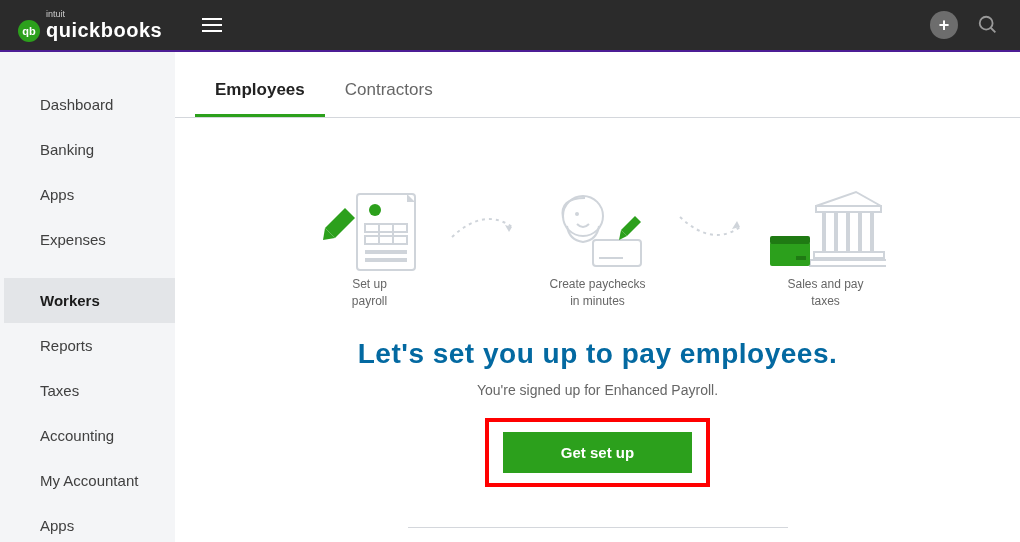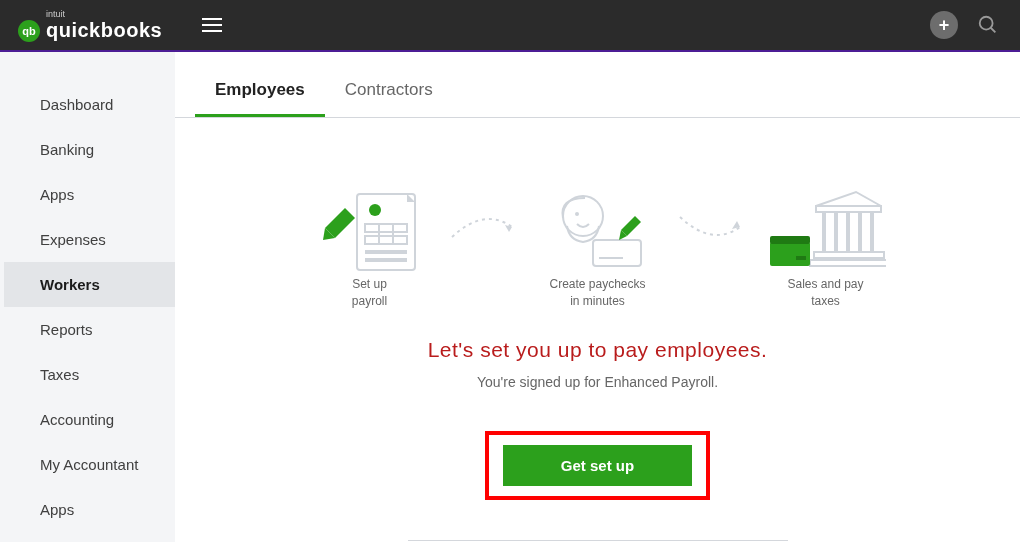--- a/index.html
+++ b/index.html
@@ -36,37 +36,37 @@
   .search-icon svg { stroke:#9a9a9a; }
 
   .body-row { display:flex; height: calc(542px - 50px); background:#f4f5f7; border-top:2px solid #4c1d95; }
   .sidebar { width:175px; padding-top:30px; }
   .nav-item {
     padding: 14px 0 14px 40px;
     font-size:15px;
     color:#404040;
     cursor:pointer;
   }
-  .nav-item.active { background:#e3e5e8; font-weight:700; color:#1b1b1b; border-left:4px solid #f4f5f7; padding-left:36px; }
+  .nav-item.active { background:#e3e5e8; font-weight:700; color:#1b1b1b; border-left:4px solid #f4f5f7; padding-left:36px;margin-top:16px; }
 
   .main { flex:1; background:#fff; display:flex; flex-direction:column; }
   .tabs { display:flex; padding: 22px 0 0 20px; border-bottom:1px solid #d4d7dc; }
   .tab { padding: 6px 20px 14px 20px; font-size:17px; color:#666; cursor:pointer; }
   .tab.active { font-weight:700; color:#222; border-bottom:3px solid #2ca01c; }
 
   .hero { display:flex; flex-direction:column; align-items:center; padding-top:70px; }
   .steps-row { display:flex; align-items:flex-start; gap:0; position:relative; }
   .step { width:150px; text-align:center; font-size:12px; color:#666; line-height:1.4; }
   .step .illus { height:88px; display:flex; align-items:center; justify-content:center; }
   .caption { }
 
   .arrow { margin:24px 4px 0; }
 
-  .hero h2 { font-size:21px; font-weight:400; color:#b91c1c; margin: 28px 0 12px 0; letter-spacing:0.5px; }
-  .hero .sub { font-size:14px; color:#666; margin-bottom: 41px; }
+  .hero h2 { font-size:28px; font-weight:700; color:#0369a1; margin: 28px 0 12px 0; letter-spacing:0.5px; }
+  .hero .sub { font-size:14px; color:#666; margin-bottom: 20px; }
 
   .cta-frame { border:4px solid #ff0000; padding:10px 14px; display:inline-block; }
   .cta-btn {
     background:#2ca01c; color:#fff; border:none; font-size:15px; font-weight:700;
     padding: 12px 58px; cursor:pointer;
   }
   .sep { width:380px; height:1px; background:#d4d7dc; margin-top:40px; }
 </style>
 </head>
 <body>

